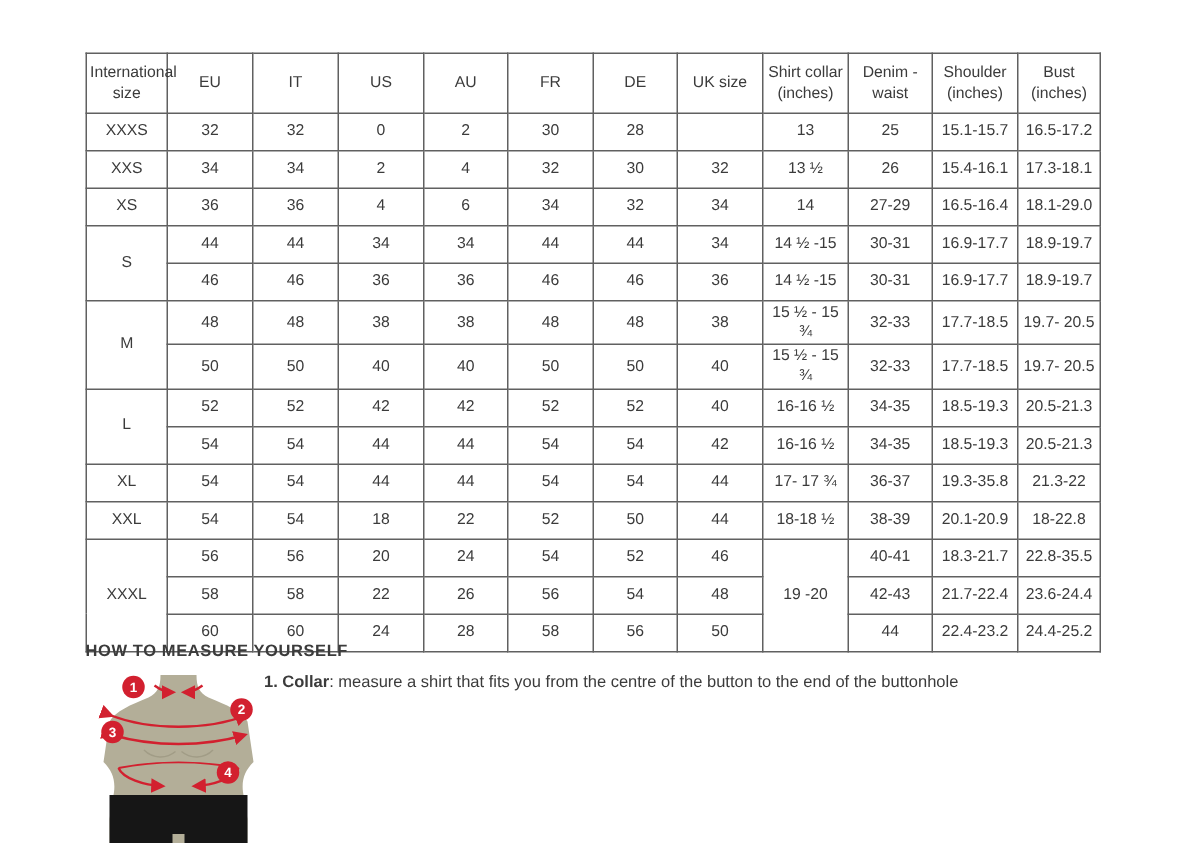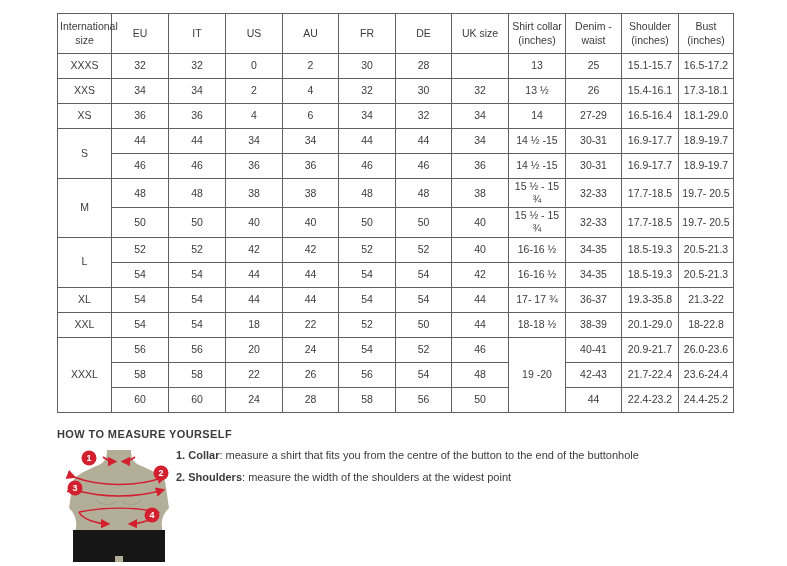--- a/index.html
+++ b/index.html
@@ -1,21 +1,21 @@
 <!DOCTYPE html>
 <html><head>
 <meta charset="utf-8">
 <style>
   * { margin: 0; padding: 0; box-sizing: border-box; }
   html, body { width: 787px; height: 566px; background: #ffffff; overflow: hidden; }
   body { font-family: "Liberation Sans", "DejaVu Sans", sans-serif; color: #3b3b3b; position: relative; }
 
   
   .size-table {
-    position: absolute; left: 57px; top: 13px; width: 676px;
+    position: absolute; left: 57px; top: 35px; width: 676px;
     border-collapse: collapse; table-layout: fixed;
     font-size: 10.5px; color: #3b3b3b;
   }
   .size-table th, .size-table td {
     border: 1px solid #606060;
     text-align: center; vertical-align: middle;
     font-weight: normal;
     padding: 1px 2px;
     line-height: 1.25;
   }
@@ -213,36 +213,36 @@
         <td>XXL</td>
         <td>54</td>
         <td>54</td>
         <td>18</td>
         <td>22</td>
         <td>52</td>
         <td>50</td>
         <td>44</td>
         <td>18-18 ½</td>
         <td>38-39</td>
-        <td>20.1-29.0</td>
+        <td>20.1-20.9</td>
         <td>18-22.8</td>
       </tr>
       <tr>
         <td rowspan="3">XXXL</td>
         <td>56</td>
         <td>56</td>
         <td>20</td>
         <td>24</td>
         <td>54</td>
         <td>52</td>
         <td>46</td>
         <td rowspan="3">19 -20</td>
         <td>40-41</td>
-        <td>20.9-21.7</td>
-        <td>26.0-23.6</td>
+        <td>18.3-21.7</td>
+        <td>22.8-35.5</td>
       </tr>
       <tr>
         <td>58</td>
         <td>58</td>
         <td>22</td>
         <td>26</td>
         <td>56</td>
         <td>54</td>
         <td>48</td>
         <td>42-43</td>
@@ -302,14 +302,13 @@
     </g>
     <g>
       <circle cx="94" cy="69" r="7.5" fill="#d2202f"></circle>
       <text class="badge-text" x="94" y="69" text-anchor="middle" dy="0.36em">4</text>
     </g>
   </svg>
 </div>
 
 <ol class="measure-list">
   <li><span class="lbl">1. </span><span class="lbl">Collar</span><span>: measure a shirt that fits you from the centre of the button to the end of the buttonhole</span></li>
-  <li><span class="lbl">2. </span><span class="lbl">Shoulders</span><span>: measure the width of the shoulders at the widest point</span></li>
 </ol>
 
 </body></html>

